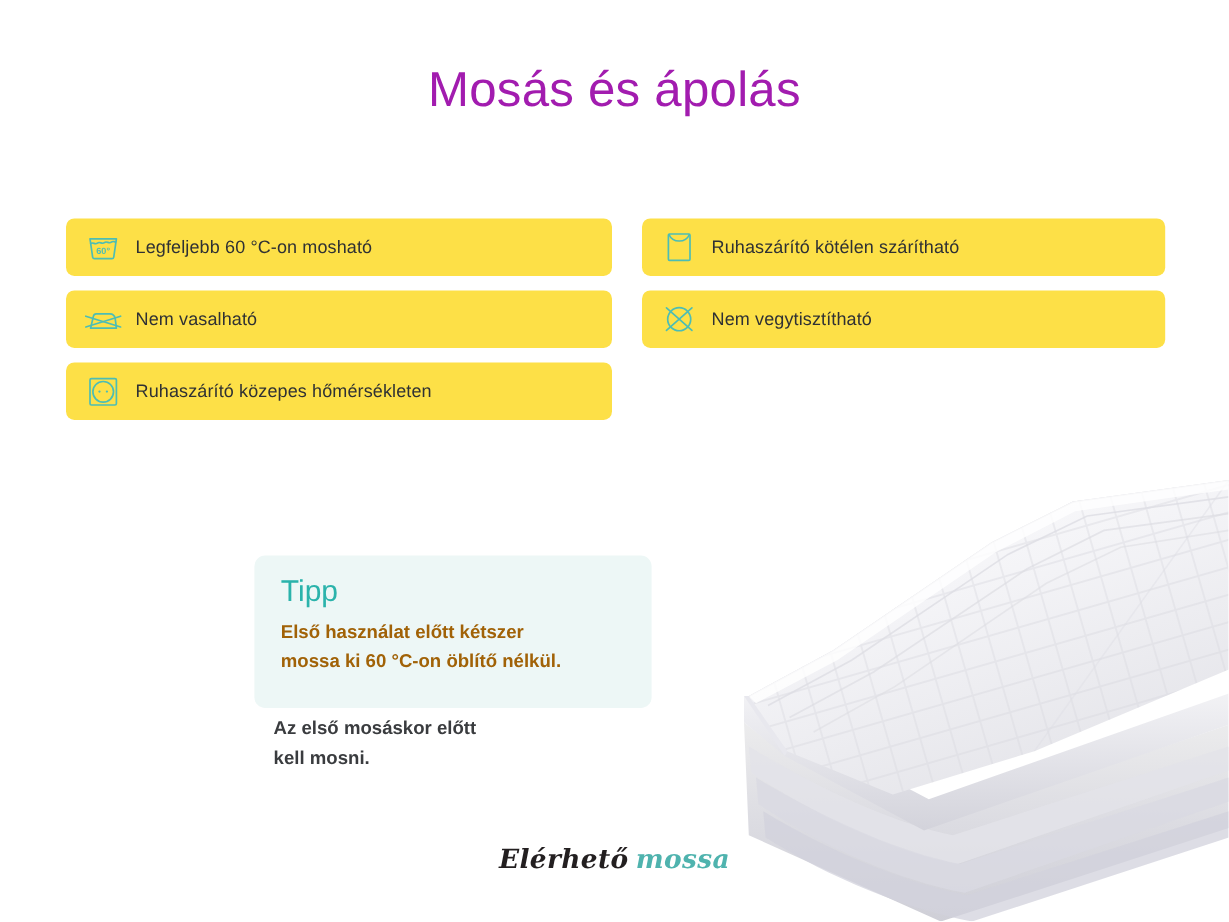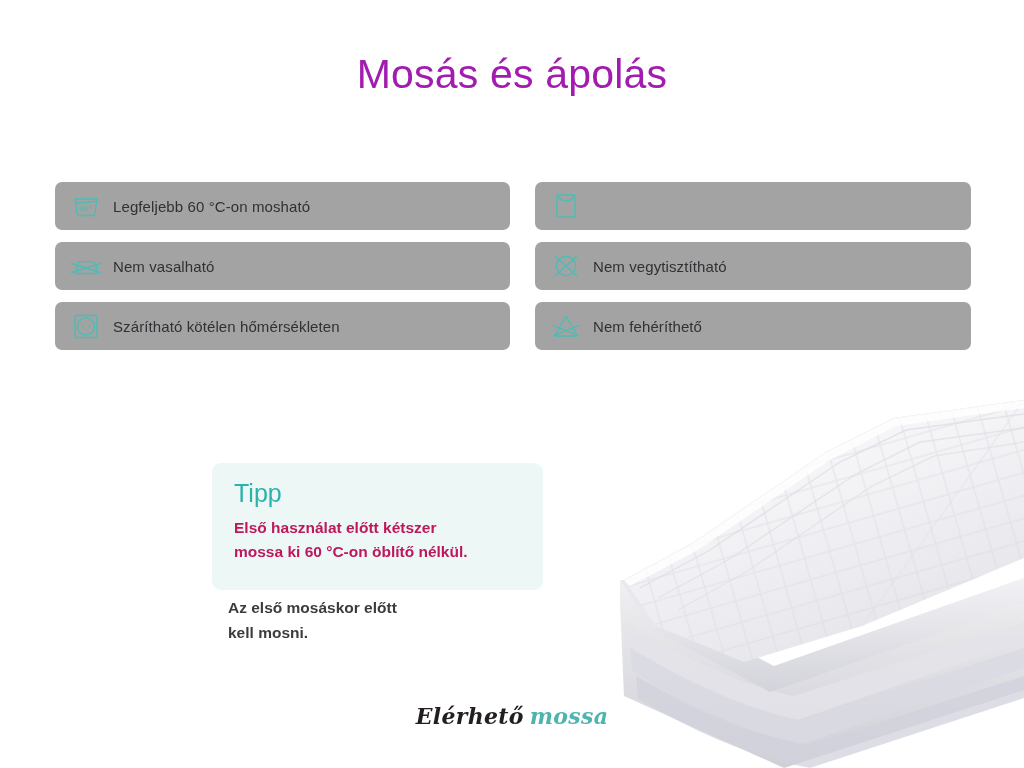--- a/index.html
+++ b/index.html
@@ -34,21 +34,21 @@
     position: absolute;
     top: 182px;
   }
   .care-col.left  { left: 55px;  width: 455px; }
   .care-col.right { left: 535px; width: 436px; }
 
   .care-pill {
     display: flex;
     align-items: center;
     height: 48px;
-    background: #a3a3a3;
+    background: #fde047;
     border-radius: 7px;
     margin-bottom: 12px;
     padding: 0 14px;
     box-sizing: border-box;
   }
   .care-icon {
     width: 34px;
     height: 34px;
     flex: 0 0 34px;
     display: flex;
@@ -81,21 +81,21 @@
   .tip-title {
     font-size: 25px;
     font-weight: 400;
     color: #2bb3ab;
     line-height: 1.15;
     margin-bottom: 8px;
   }
   .tip-body {
     font-size: 15.5px;
     font-weight: 600;
-    color: #be185d;
+    color: #a16207;
     line-height: 1.55;
     white-space: pre-line;
   }
 
   
   .note-text {
     position: absolute;
     left: 228px;
     top: 596px;
     font-size: 15.5px;
@@ -164,57 +164,48 @@
 
   <div class="care-pill">
     <span class="care-icon">
       <svg width="30" height="30" viewBox="0 0 30 30" fill="none" stroke="#4cbdb5" stroke-width="1.4" stroke-linecap="round" stroke-linejoin="round">
         <rect x="4" y="4.5" width="22" height="22" rx="1.2"></rect>
         <circle cx="15" cy="15.5" r="8.6"></circle>
         <circle cx="11.9" cy="15.3" r="0.95" fill="#4cbdb5" stroke="none"></circle>
         <circle cx="18.1" cy="15.3" r="0.95" fill="#4cbdb5" stroke="none"></circle>
       </svg>
     </span>
-    <span class="care-label">Szárítható kötélen hőmérsékleten</span>
+    <span class="care-label">Ruhaszárító közepes hőmérsékleten</span>
   </div>
 
 </div>
 
 <div class="care-col right">
 
   <div class="care-pill">
     <span class="care-icon">
       <svg width="28" height="30" viewBox="0 0 28 30" fill="none" stroke="#4cbdb5" stroke-width="1.4" stroke-linecap="round" stroke-linejoin="round">
         <rect x="5" y="4" width="18" height="22" rx="1"></rect>
         <path d="M5.6 4.6 C8.6 11.6 19.4 11.6 22.4 4.6"></path>
       </svg>
     </span>
+    <span class="care-label">Ruhaszárító kötélen szárítható</span>
   </div>
 
   <div class="care-pill">
     <span class="care-icon">
       <svg width="30" height="30" viewBox="0 0 30 30" fill="none" stroke="#4cbdb5" stroke-width="1.4" stroke-linecap="round" stroke-linejoin="round">
         <circle cx="15" cy="15" r="9.6"></circle>
         <path d="M4.4 5.6 L25.6 24.4"></path>
         <path d="M25.6 5.6 L4.4 24.4"></path>
       </svg>
     </span>
     <span class="care-label">Nem vegytisztítható</span>
   </div>
 
-  <div class="care-pill">
-    <span class="care-icon">
-      <svg width="32" height="28" viewBox="0 0 32 28" fill="none" stroke="#4cbdb5" stroke-width="1.4" stroke-linecap="round" stroke-linejoin="round">
-        <path d="M16 4 L27.5 24 L4.5 24 Z"></path>
-        <path d="M3.2 13.6 L27.2 23.2"></path>
-        <path d="M28.8 13.6 L4.8 23.2"></path>
-      </svg>
-    </span>
-    <span class="care-label">Nem fehéríthető</span>
-  </div>
 
 </div>
 
 <div class="tip-box">
   <div class="tip-title">Tipp</div>
   <div class="tip-body">Első használat előtt kétszer
 mossa ki 60 °C-on öblítő nélkül.</div>
 </div>
 
 <div class="note-text">Az első mosáskor előtt

